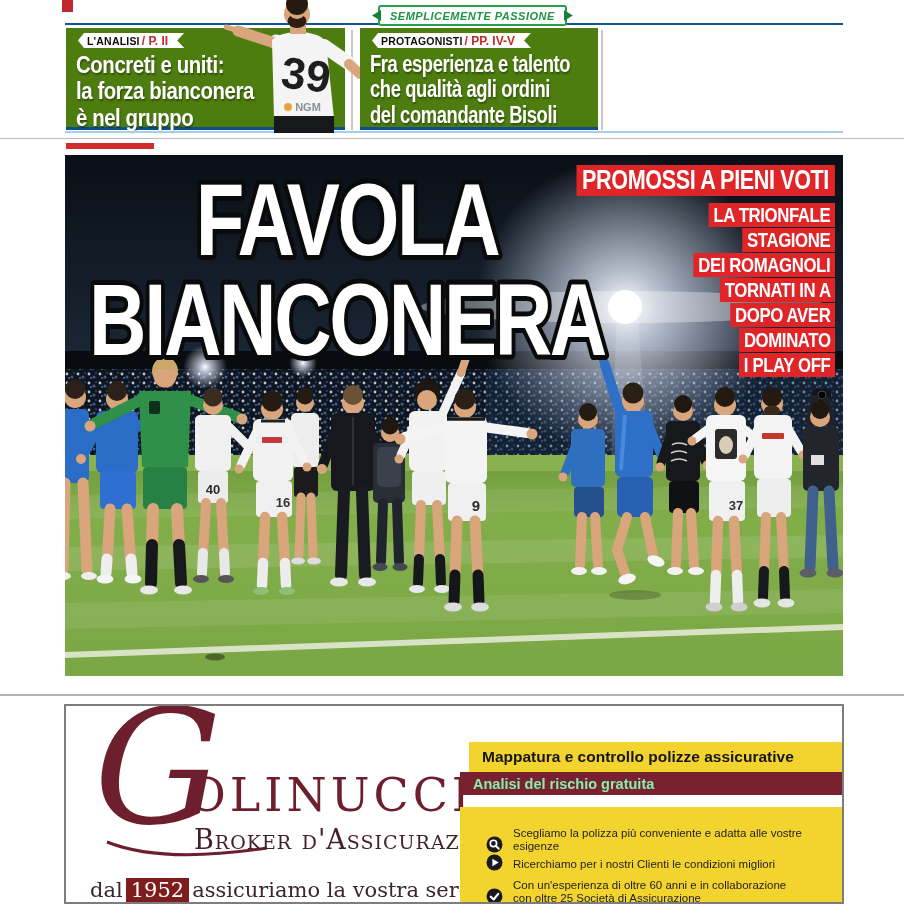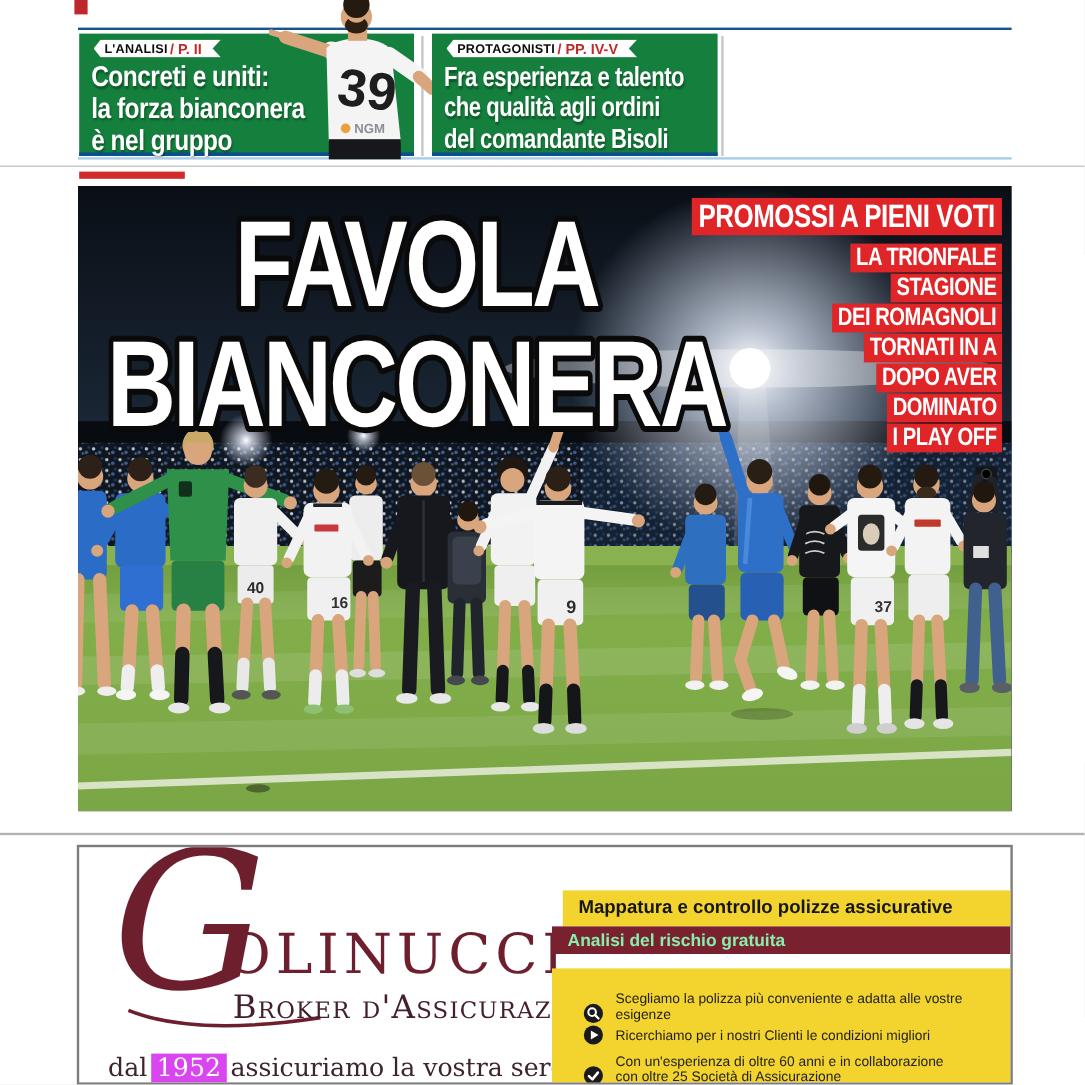--- a/index.html
+++ b/index.html
@@ -24,21 +24,21 @@
   }
   .green-banner .txt{
     color:#1e9444;font-size:11px;font-weight:bold;font-style:italic;letter-spacing:.5px;white-space:nowrap;
   }
   .green-banner .arr{position:absolute;top:3px;width:9px;height:11px;background:#17813a;}
   .green-banner .arr.l{left:-8px;clip-path:polygon(100% 0,0 50%,100% 100%);}
   .green-banner .arr.r{right:-8px;clip-path:polygon(0 0,100% 50%,0 100%);}
 
   
   .story-box{
-    position:absolute;top:28px;height:102px;background:#15803d;
+    position:absolute;top:28px;height:102px;background:#4d7c0f;
     border-bottom:3px solid #0a4f8e;box-sizing:border-box;
   }
   .story-divider{position:absolute;top:30px;height:100px;width:2px;background:#c7c7c7;}
   .tag{
     position:absolute;top:5px;left:12px;height:15px;background:#ffffff;
     display:flex;align-items:center;padding:0 16px 0 9px;
     clip-path:polygon(6px 0,100% 0,calc(100% - 7px) 50%,100% 100%,6px 100%,0 50%);
   }
   .tag .t{font-size:10.5px;font-weight:bold;color:#0d0d0d;letter-spacing:.2px;white-space:nowrap;}
   .tag .p{font-size:12px;font-weight:bold;color:#c22a2a;margin-left:2px;white-space:nowrap;}
@@ -82,21 +82,21 @@
   }
   .brand-swoosh{position:absolute;left:36px;top:128px;}
   .brand-subtitle{
     position:absolute;left:128px;top:118px;font-family:"DejaVu Serif",serif;
     font-variant:small-caps;font-size:27px;color:#44202c;letter-spacing:1px;
   }
   .tagline{
     position:absolute;left:24px;top:172px;font-family:"DejaVu Serif",serif;
     font-size:21px;color:#3c2530;white-space:nowrap;
   }
-  .tagline .year{background:#d946ef;color:#fff;padding:0 5px;margin:0 3px;}
+  .tagline .year{background:#7f1d1d;color:#fff;padding:0 5px;margin:0 3px;}
   .offer{position:absolute;left:394px;top:0;width:382px;height:196px;}
   .offer-title{
     position:absolute;left:9px;top:36px;width:382px;height:30px;background:#f3d32d;
     display:flex;align-items:center;box-sizing:border-box;padding-left:13px;
     font-size:15.5px;font-weight:bold;color:#161616;
   }
   .offer-subtitle{
     position:absolute;left:0;top:66px;width:382px;height:23px;background:#7a2130;
     display:flex;align-items:center;box-sizing:border-box;padding-left:13px;
     font-size:14.5px;font-weight:bold;color:#86efac;
@@ -108,20 +108,25 @@
   .br-0{top:20px;} .br-1{top:47px;} .br-2{top:72px;}
 </style>
 </head>
 <body>
 
 <div class="page">
 
   <div class="red-fragment"></div>
   <div class="rule rule-blue-top"></div>
 
+  <div class="green-banner">
+    <span class="arr l"></span>
+    <span class="txt">SEMPLICEMENTE PASSIONE</span>
+    <span class="arr r"></span>
+  </div>
 
   <div class="story-box" style="left:66px;width:279px;">
     <div class="tag">
       <span class="t">L'ANALISI</span>
       <span class="p">/ P. II</span>
     </div>
     <div class="story-headline fs24">
       <div>Concreti e uniti:</div>
       <div>la forza bianconera</div>
       <div>è nel gruppo</div>

